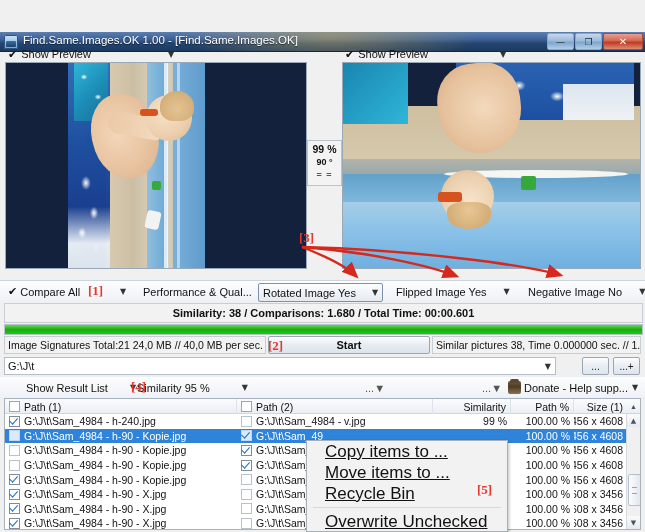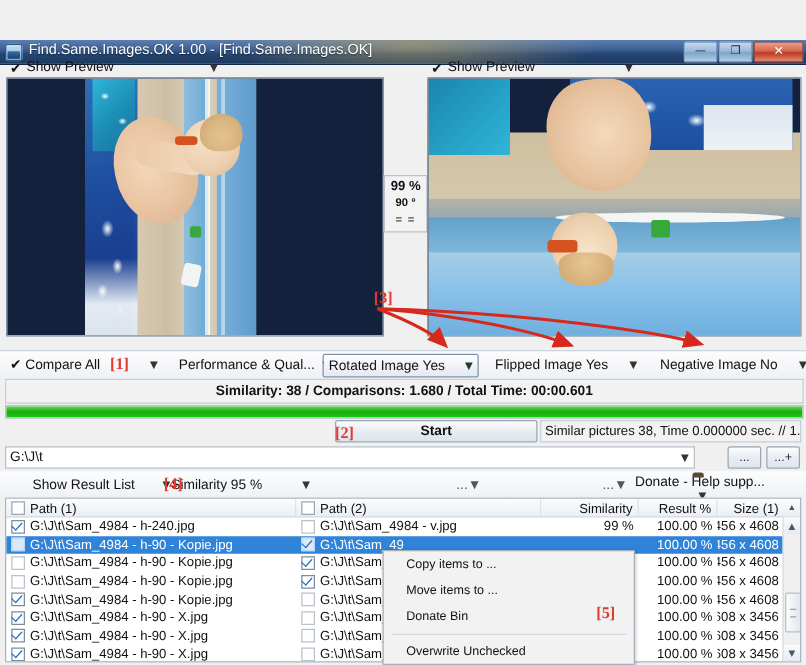--- a/index.html
+++ b/index.html
@@ -581,22 +581,23 @@
     background:#f2f2f2;
     border:1px solid #a7b0ba;
     box-shadow:1px 1px 3px rgba(0,0,0,.25);
     box-sizing:border-box;
     z-index:40;
   }
   .ctx-item {
     height:21px;
     display:flex; align-items:center;
     padding-left:18px;
-    font-size:10px; color:#111;
+    font-size:17px; color:#111;
     white-space:nowrap;
+    text-decoration:underline;
   }
   .ctx-sep {
     height:1px; margin:3px 6px;
     background:#d4d9df;
   }
 
   
   .annot {
     position:absolute;
     color:#e03a2f;
@@ -717,20 +718,21 @@
     </div>
   </div>
 
   <div class="simstrip">Similarity: 38 / Comparisons: 1.680 / Total Time: 00:00.601</div>
 
   <div class="progress">
     <div class="fill" id="progress-fill" style="width: 100%;"></div>
   </div>
 
   <div class="statusrow">
+    <div class="statusbox" style="left:0; width:262px;">Image Signatures Total:21  24,0 MB // 40,0 MB per sec.</div>
     <div class="startbtn" style="left:264px; width:162px;">
       <span>Start</span>
     </div>
     <div class="statusbox" style="left:428px; width:209px;">Similar pictures 38, Time 0.000000 sec. // 1.#INF0000 p</div>
   </div>
 
   <div class="pathrow">
     <div class="pathinput">
       <span>G:\J\t</span>
       <span class="pathcaret">▼</span>
@@ -747,42 +749,42 @@
     <div class="lb" style="left:26px;">
       <span>Show Result List</span>
       <span class="caret" style="margin-left:22px;">▼</span>
     </div>
     <div class="lb" style="left:137px;">
       <span>Similarity 95 %</span>
       <span class="caret" style="margin-left:32px;">▼</span>
     </div>
     <div class="lb" style="left:365px; color:#555;">...▼</div>
     <div class="lb" style="left:482px; color:#555;">...▼</div>
-    <div class="lb" style="left:508px;flex-direction:column;">
+    <div class="lb" style="left:508px;">
       <span class="donate-icon"></span>
       <span>Donate - Help supp...</span>
       <span class="caret" style="margin-left:4px;">▼</span>
     </div>
   </div>
 
   <div class="table">
     <div class="thead">
       <div class="th" style="left:0; width:232px;">
         <span class="hdr-chk"></span>
         <span>Path (1)</span>
       </div>
       <div class="th" style="left:232px; width:196px;text-align:right;">
         <span class="hdr-chk"></span>
         <span>Path (2)</span>
       </div>
       <div class="th right" style="left:428px; width:78px;">
         <span>Similarity</span>
       </div>
       <div class="th right" style="left:506px; width:63px;">
-        <span>Result %</span>
+        <span>Path %</span>
       </div>
       <div class="th right" style="left:569px; width:53px; border-right:none;">
         <span>Size (1)</span>
       </div>
       <div class="th" style="left:622px; width:13px; border-right:none; padding:0; justify-content:center; font-size:7px; color:#45505c;">▲</div>
     </div>
     <div class="rows" id="table-rows">
         <div class="row">
           <div class="cell" style="left: 0px; width: 232px;">
             <span class="cbx on"></span>
@@ -940,21 +942,21 @@
     <div class="vscroll">
       <div class="up">▲</div>
       <div class="thumb"></div>
       <div class="down">▼</div>
     </div>
   </div>
 
   <div class="ctxmenu" id="ctxmenu">
       <div class="ctx-item">Copy items to ...</div>
       <div class="ctx-item">Move items to ...</div>
-      <div class="ctx-item">Donate Bin</div>
+      <div class="ctx-item">Recycle Bin</div>
       <div class="ctx-sep"></div>
       <div class="ctx-item">Overwrite Unchecked</div>
     </div>
 
   <svg class="arrows" viewBox="0 0 645 532">
     <defs>
       <marker id="ah" markerWidth="7" markerHeight="7" refX="5.5" refY="3" orient="auto">
         <path d="M0,0 L7,3 L0,6 z" fill="#d6281c"></path>
       </marker>
     </defs>

